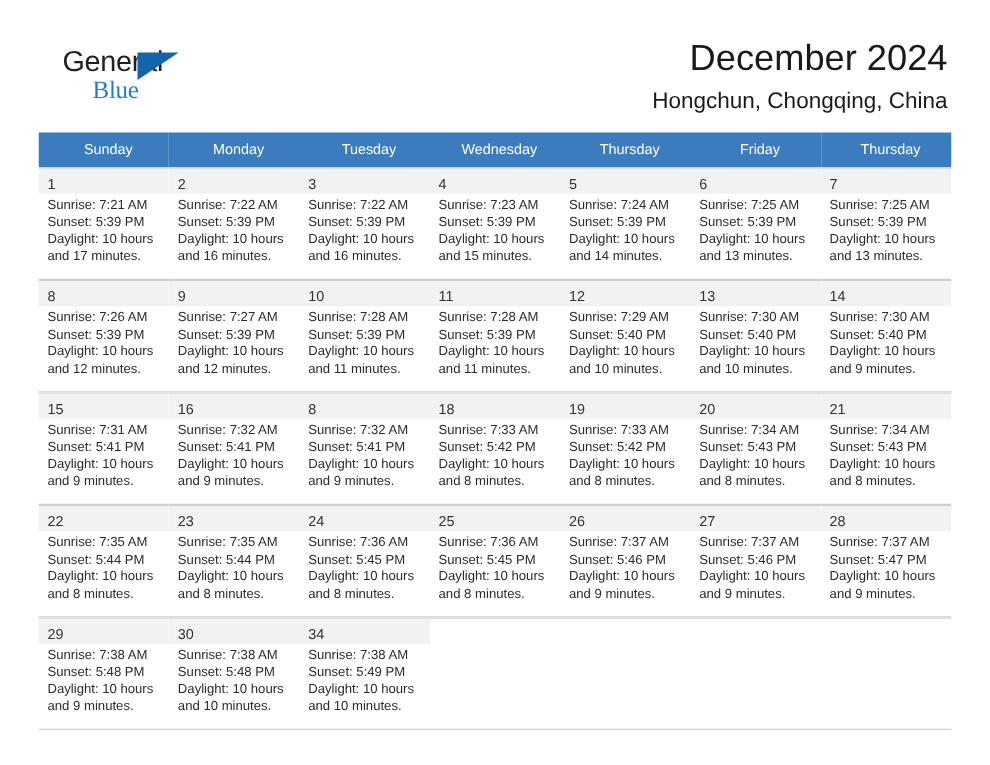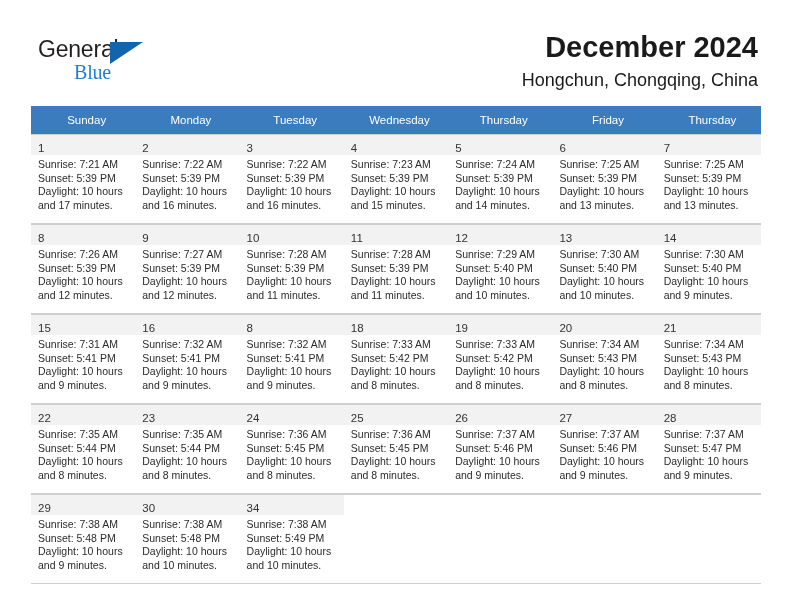--- a/index.html
+++ b/index.html
@@ -31,21 +31,21 @@
   }
   .logo {
     position: absolute;
     left: 34px;
     top: 36px;
     width: 190px;
     height: 52px;
   }
   .logo-general {
     position: absolute;
-    left: 4px;
+    left: 16px;
     top: 0;
     font-size: 23px;
     letter-spacing: -0.2px;
     color: #231f20;
     font-family: "Liberation Sans", sans-serif;
   }
   .logo-triangle {
     position: absolute;
     left: 76px;
     top: 6px;
@@ -64,21 +64,21 @@
     font-family: Liberation Serif, serif;
   }
   .title-block {
     position: absolute;
     right: 34px;
     top: 30px;
     text-align: right;
   }
   .cal-title {
     font-size: 29px;
-    font-weight: bold;
+    font-weight: normal;
     color: #1a1a1a;
     line-height: 34px;
     white-space: nowrap;
   }
   .cal-subtitle {
     font-size: 18px;
     color: #1a1a1a;
     line-height: 20px;
     margin-top: 6px;
     white-space: nowrap;

